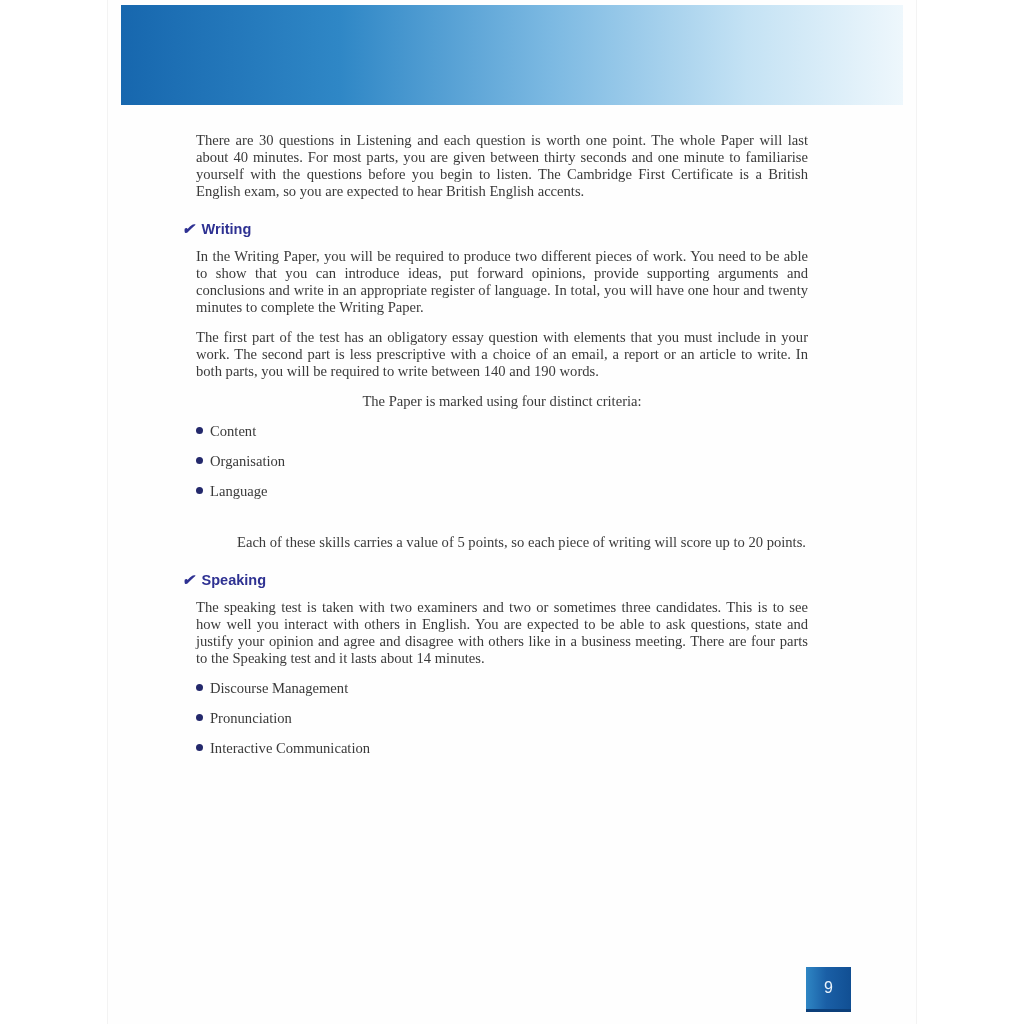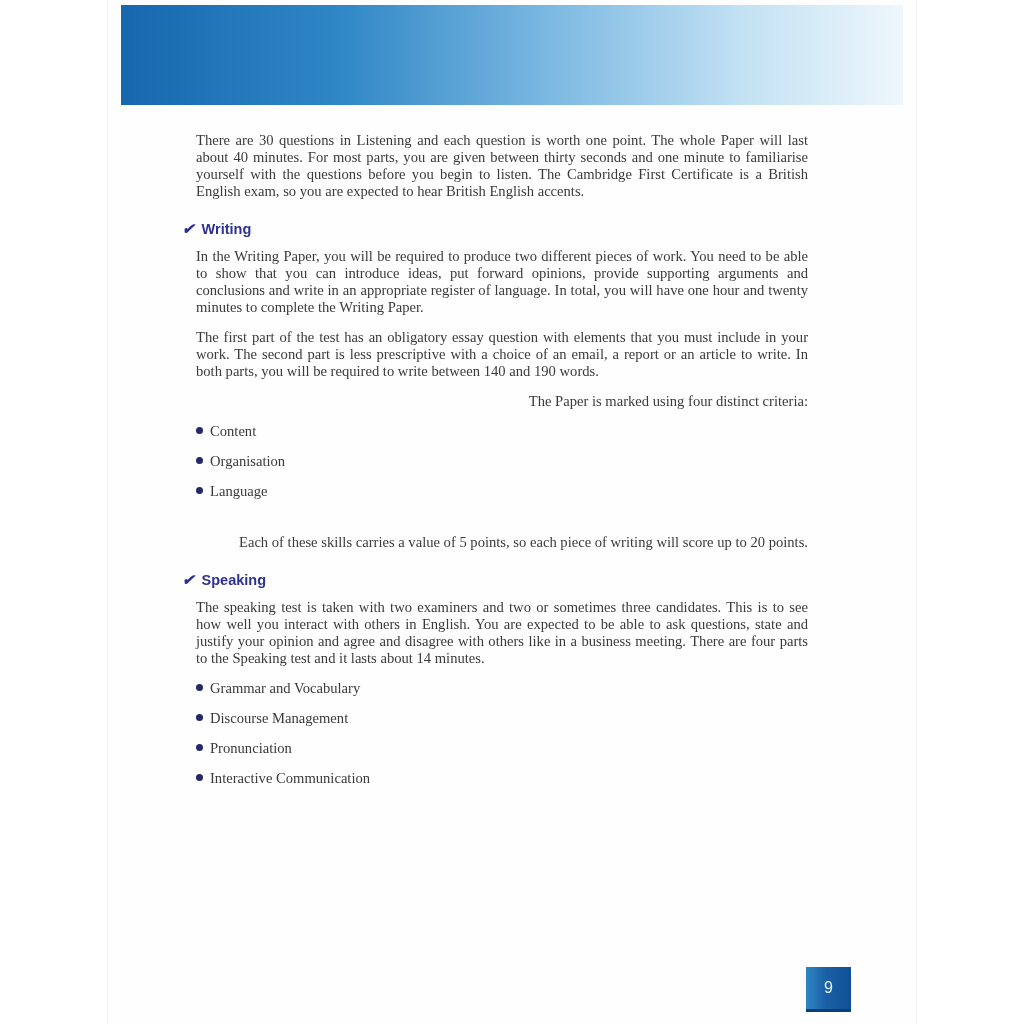--- a/index.html
+++ b/index.html
@@ -39,21 +39,21 @@
     width: 612px;
     color: #3a3a3a;
     font-size: 14.6px;
     line-height: 17px;
   }
   .para {
     text-align: justify;
     margin: 0 0 13px 0;
   }
   .para.no-justify {
-    text-align: right;
+    text-align: center;
   }
   .section-heading {
     display: flex;
     align-items: baseline;
     gap: 7px;
     margin: 20px 0 10px -14px;
     font-family: "Liberation Sans", sans-serif;
     font-weight: bold;
     font-size: 14.5px;
     color: #2e3192;
@@ -146,24 +146,20 @@
     <div class="section-heading">
       <span class="check-icon">✔</span>
       <span>Speaking</span>
     </div>
 
     <p class="para">The speaking test is taken with two examiners and two or sometimes three candidates. This is to see how well you interact with others in English. You are expected to be able to ask questions, state and justify your opinion and agree and disagree with others like in a business meeting. There are four parts to the Speaking test and it lasts about 14 minutes.</p>
 
     <ul class="bullet-list">
       <li class="bullet-item">
         <span class="bullet-dot"></span>
-        <span>Grammar and Vocabulary</span>
-      </li>
-      <li class="bullet-item">
-        <span class="bullet-dot"></span>
         <span>Discourse Management</span>
       </li>
       <li class="bullet-item">
         <span class="bullet-dot"></span>
         <span>Pronunciation</span>
       </li>
       <li class="bullet-item">
         <span class="bullet-dot"></span>
         <span>Interactive Communication</span>
       </li>

